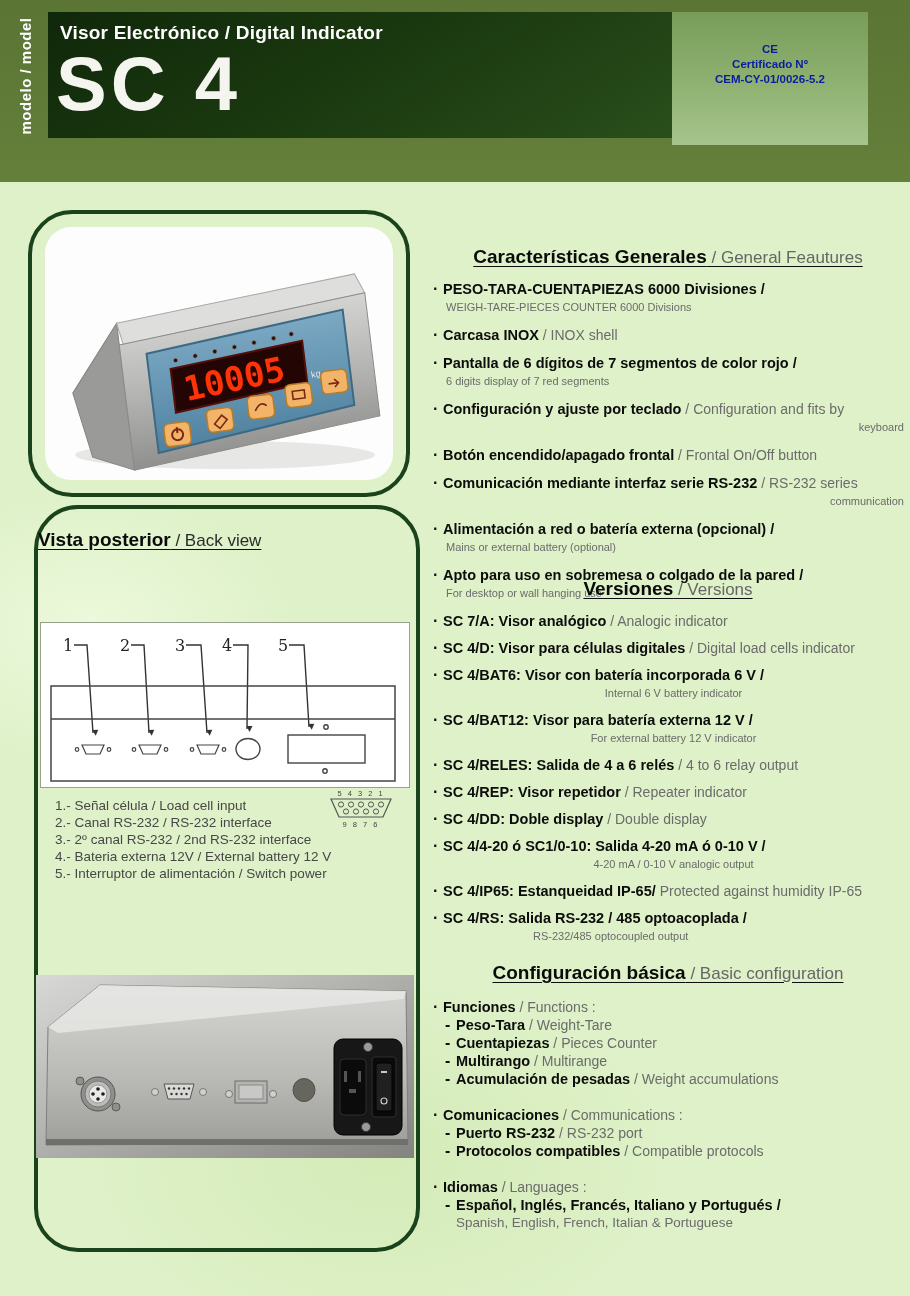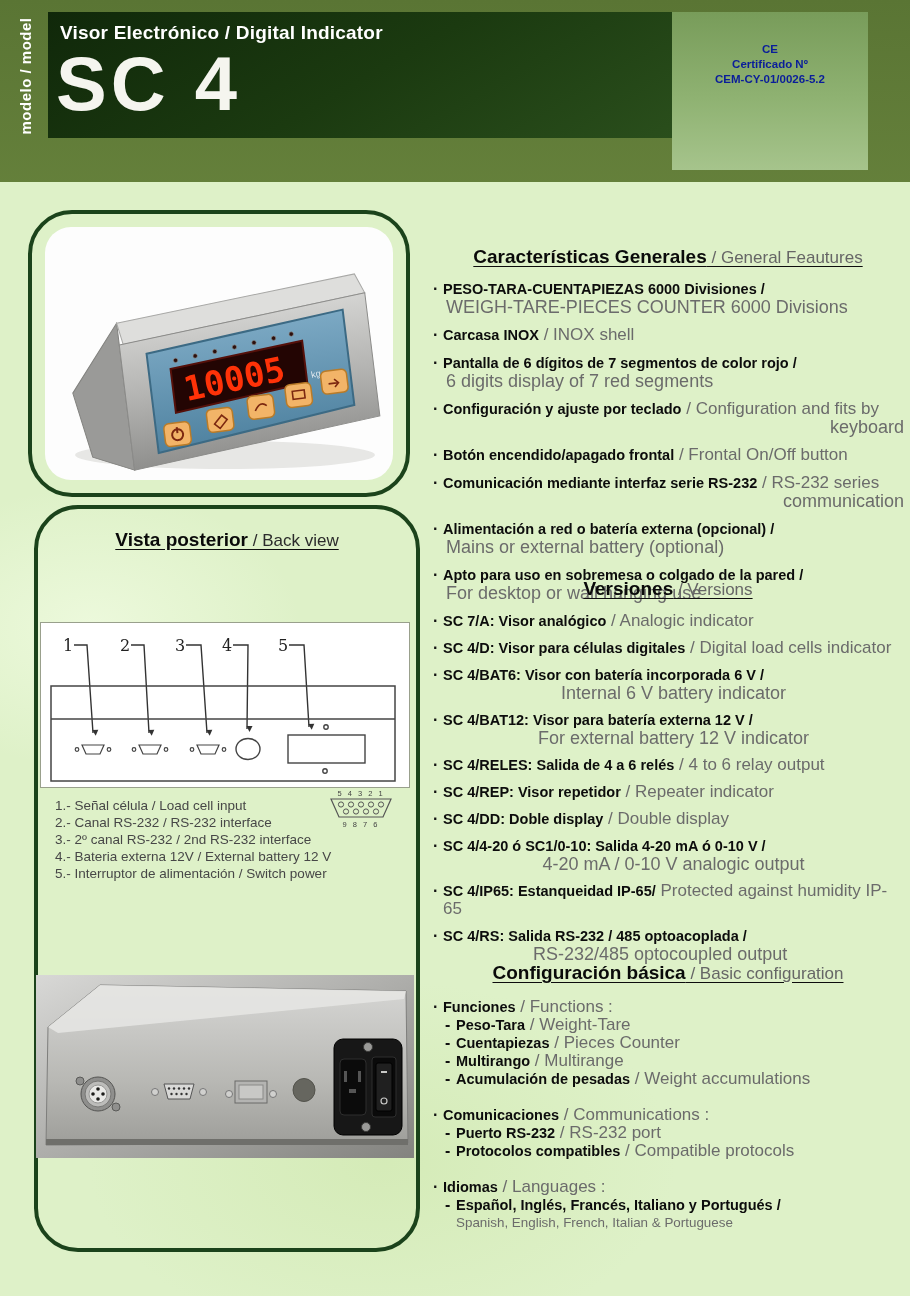--- a/index.html
+++ b/index.html
@@ -4,57 +4,57 @@
 <style>
   html,body{margin:0;padding:0;}
   .page{position:relative;width:910px;height:1296px;overflow:hidden;
     font-family:"Liberation Sans",sans-serif;
     background:linear-gradient(180deg,#5a7534 0%,#708c42 30%,#8aa25c 70%,#a3b974 100%);}
   
   .header-box{position:absolute;left:48px;top:12px;width:740px;height:126px;
     background:linear-gradient(150deg,#10280a 0%,#1b3a10 45%,#2e541f 100%);}
   .header-sub{position:absolute;left:12px;top:10px;color:#ffffff;font-weight:bold;font-size:19px;letter-spacing:.2px;}
   .header-model{position:absolute;left:8px;top:28px;color:#f5f5ef;font-weight:bold;font-size:76px;letter-spacing:4px;}
-  .cert-box{position:absolute;left:672px;top:12px;width:196px;height:158px;
+  .cert-box{position:absolute;left:672px;top:12px;width:196px;height:133px;
     background:linear-gradient(180deg,#789c5a 0%,#8fb272 55%,#a6c48c 100%);
     color:#0a1d9a;font-weight:bold;font-size:11.5px;line-height:15px;text-align:center;box-sizing:border-box;padding-top:30px;}
   .model-vertical{position:absolute;top:137px;left:17px;width:122px;text-align:center;
     transform:rotate(-90deg);transform-origin:0 0;color:#ffffff;font-weight:bold;font-size:15px;letter-spacing:.5px;}
   
   .panel{position:absolute;left:0;top:182px;width:910px;height:1114px;
     background:
       radial-gradient(ellipse 300px 200px at 10% 40%, rgba(238,250,222,.9) 0%, rgba(238,250,222,0) 70%),
       radial-gradient(ellipse 420px 260px at 42% 88%, rgba(205,230,170,.55) 0%, rgba(205,230,170,0) 70%),
       #def1c8;}
   
   .gbox{position:absolute;border:4px solid #1b431b;border-radius:44px;}
   #box1{left:28px;top:210px;width:374px;height:279px;}
   .photo1-inner{position:absolute;left:13px;top:13px;width:348px;height:253px;background:#fdfdfd;border-radius:26px;overflow:hidden;}
   #box2{left:34px;top:505px;width:378px;height:739px;}
-  .box2-title{margin-top:20px;text-align:center;}
+  .box2-title{margin-top:20px;}
   .t-wrap{text-decoration:underline;text-underline-offset:3px;color:#0d0d0d;}
   .t-es{font-weight:bold;font-size:19px;color:#0a0a0a;}
   .t-en{font-size:17px;color:#666666;}
   .t-en.dark{color:#2b2b2b;}
   .diagram{position:absolute;left:2px;top:113px;width:368px;height:164px;background:#ffffff;border:1px solid #99a08c;}
   .legend{position:absolute;left:17px;top:288px;font-size:13.5px;color:#474747;line-height:17px;}
   .mini-db9{position:absolute;left:290px;top:279px;width:66px;height:46px;}
   .photo2{position:absolute;left:-2px;top:466px;width:378px;height:183px;overflow:hidden;}
   
   .col{position:absolute;left:432px;width:472px;}
   #sec-general{top:214px;}
   #sec-versions{top:578px;}
   #sec-config{top:962px;}
   .sec-title{text-align:center;margin-bottom:12px;}
   .feat{position:relative;padding-left:11px;margin-bottom:10px;line-height:18px;}
   .vitem{margin-bottom:9px;}
   .feat::before{content:"·";position:absolute;left:1px;top:0;font-weight:bold;color:#111;}
   .es{font-weight:bold;font-size:14.5px;color:#0c0c0c;}
-  .en{font-size:17px;color:#6b6b6b;}
-  .cont{font-size:18px;color:#6b6b6b;line-height:18px;}
+  .en{font-size:14px;color:#6b6b6b;}
+  .cont{font-size:11px;color:#6b6b6b;line-height:18px;}
   .cont.l{padding-left:3px;}
   .cont.r{text-align:right;}
   .cont.c{text-align:center;}
   .cont.cl{padding-left:90px;}
   .grp{margin-bottom:18px;}
   .grp-head{position:relative;padding-left:11px;line-height:18px;}
   .grp-head::before{content:"·";position:absolute;left:1px;top:0;font-weight:bold;color:#111;}
   .sub{position:relative;padding-left:24px;line-height:18px;}
   .sub::before{content:"-";position:absolute;left:13px;top:0;color:#111;font-weight:bold;}
   .sub-cont{padding-left:24px;font-size:13.4px;color:#6b6b6b;line-height:17px;}

